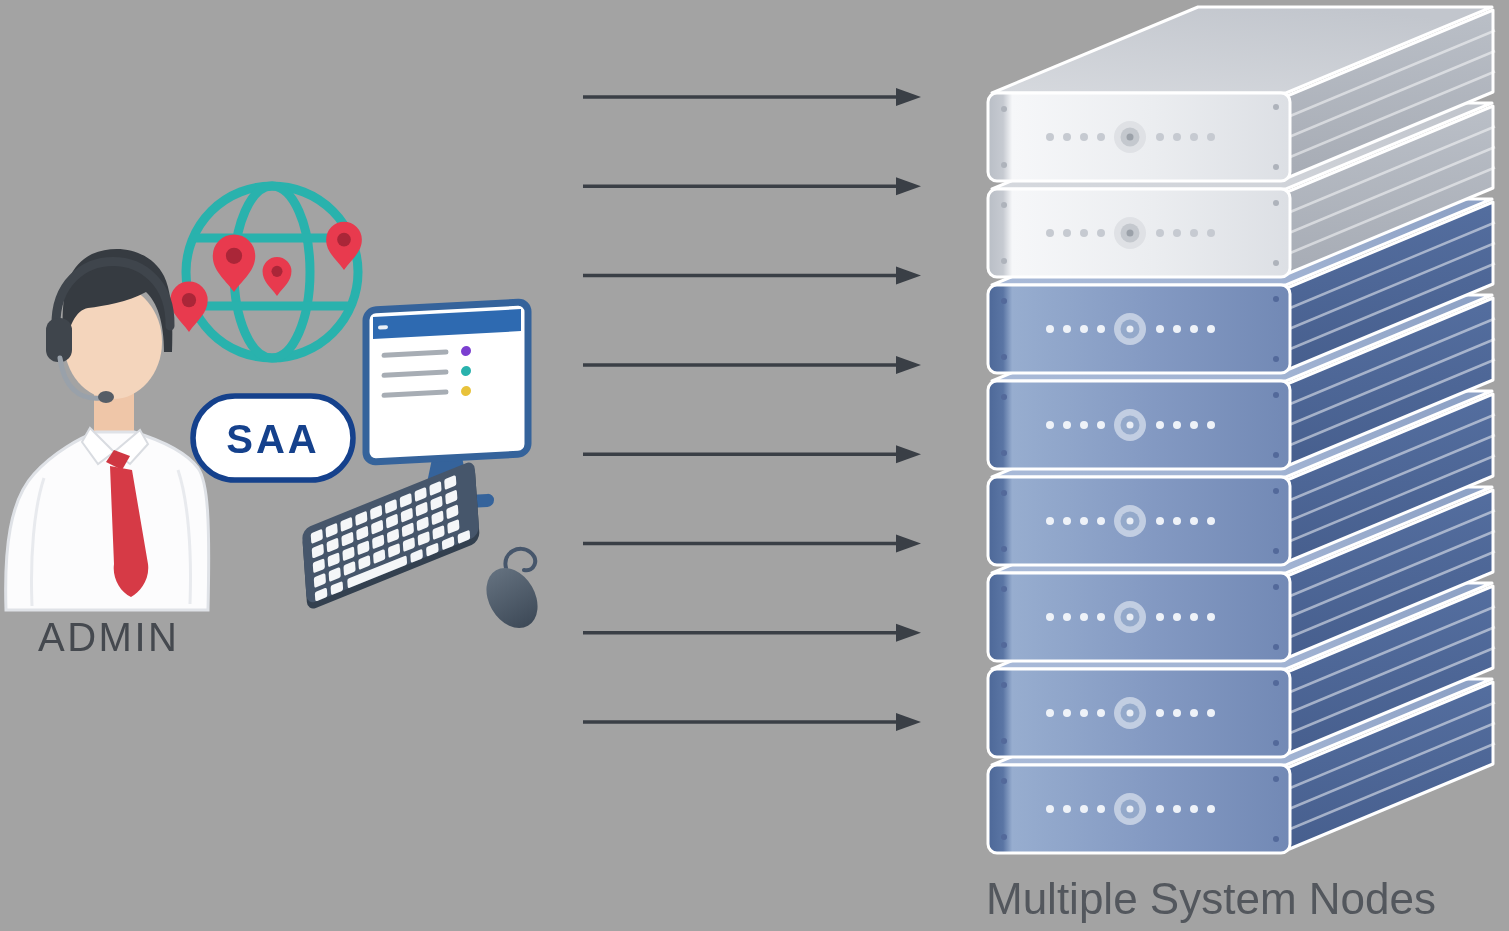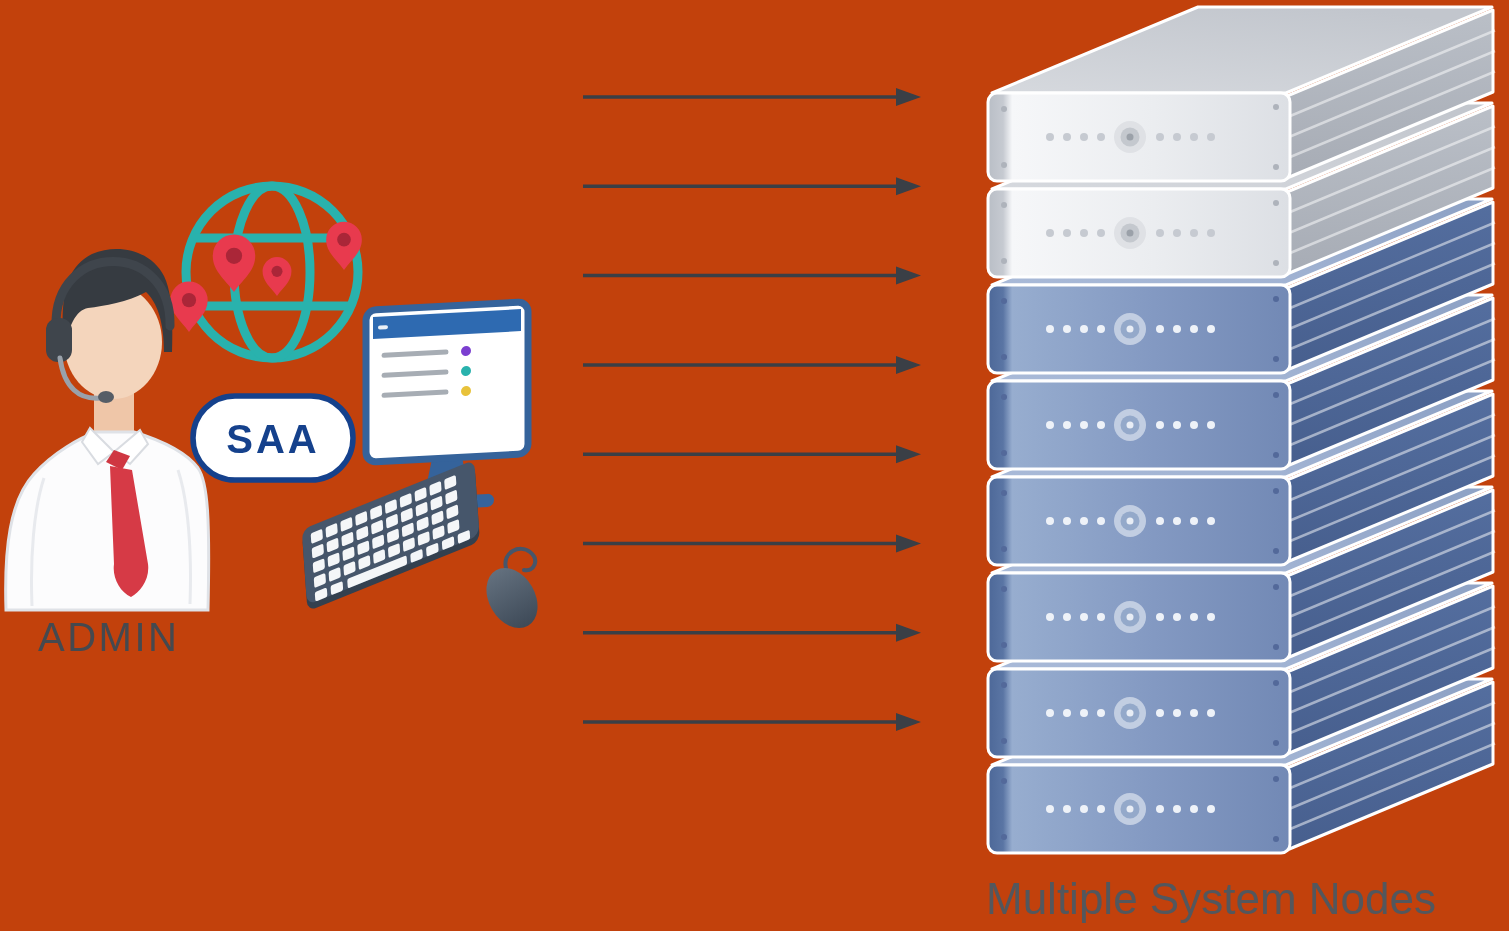--- a/index.html
+++ b/index.html
@@ -1,16 +1,16 @@
 <!DOCTYPE html>
 <html><head>
 <meta charset="utf-8">
 <style>
   html,body{margin:0;padding:0;background:#ffffff;}
-  .canvas{position:relative;width:1509px;height:931px;background:#c2410c;overflow:hidden;
+  .canvas{position:relative;width:1509px;height:931px;background:#a3a3a3;overflow:hidden;
           font-family:"Liberation Sans", sans-serif;}
   .canvas svg{position:absolute;left:0;top:0;display:block;}
   text{font-family:"Liberation Sans", sans-serif;}
 </style>
 </head>
 <body>
 
 <div class="canvas">
 <svg width="1509" height="931" viewBox="0 0 1509 931">
   <defs>

